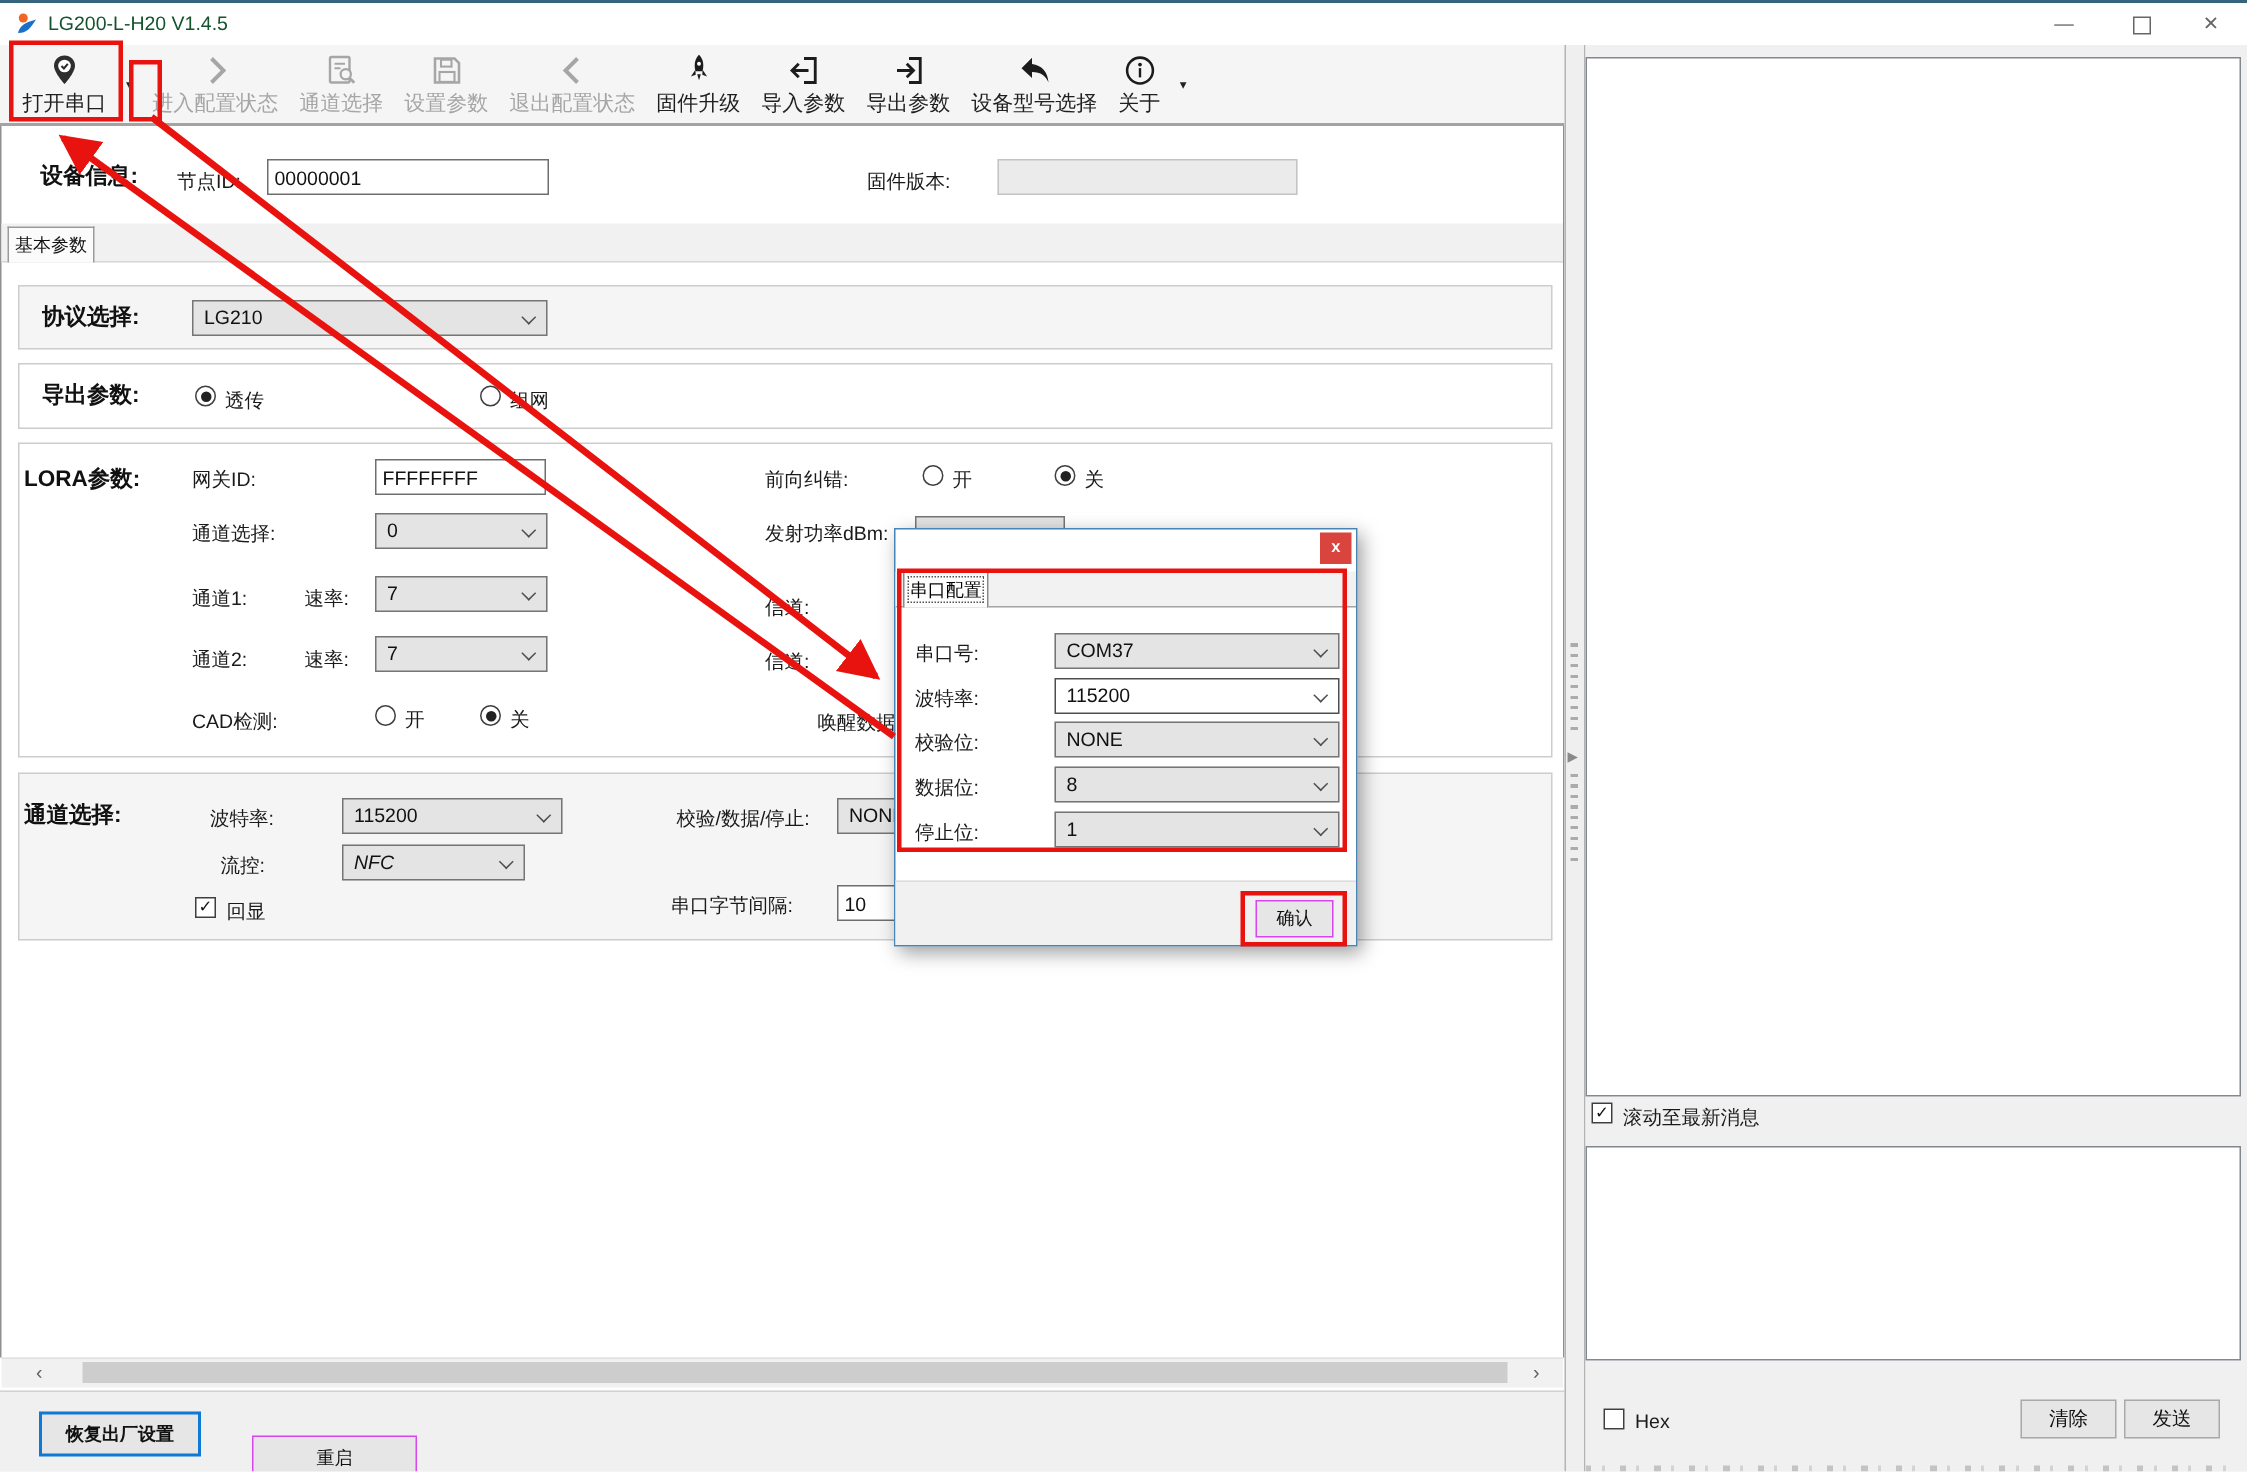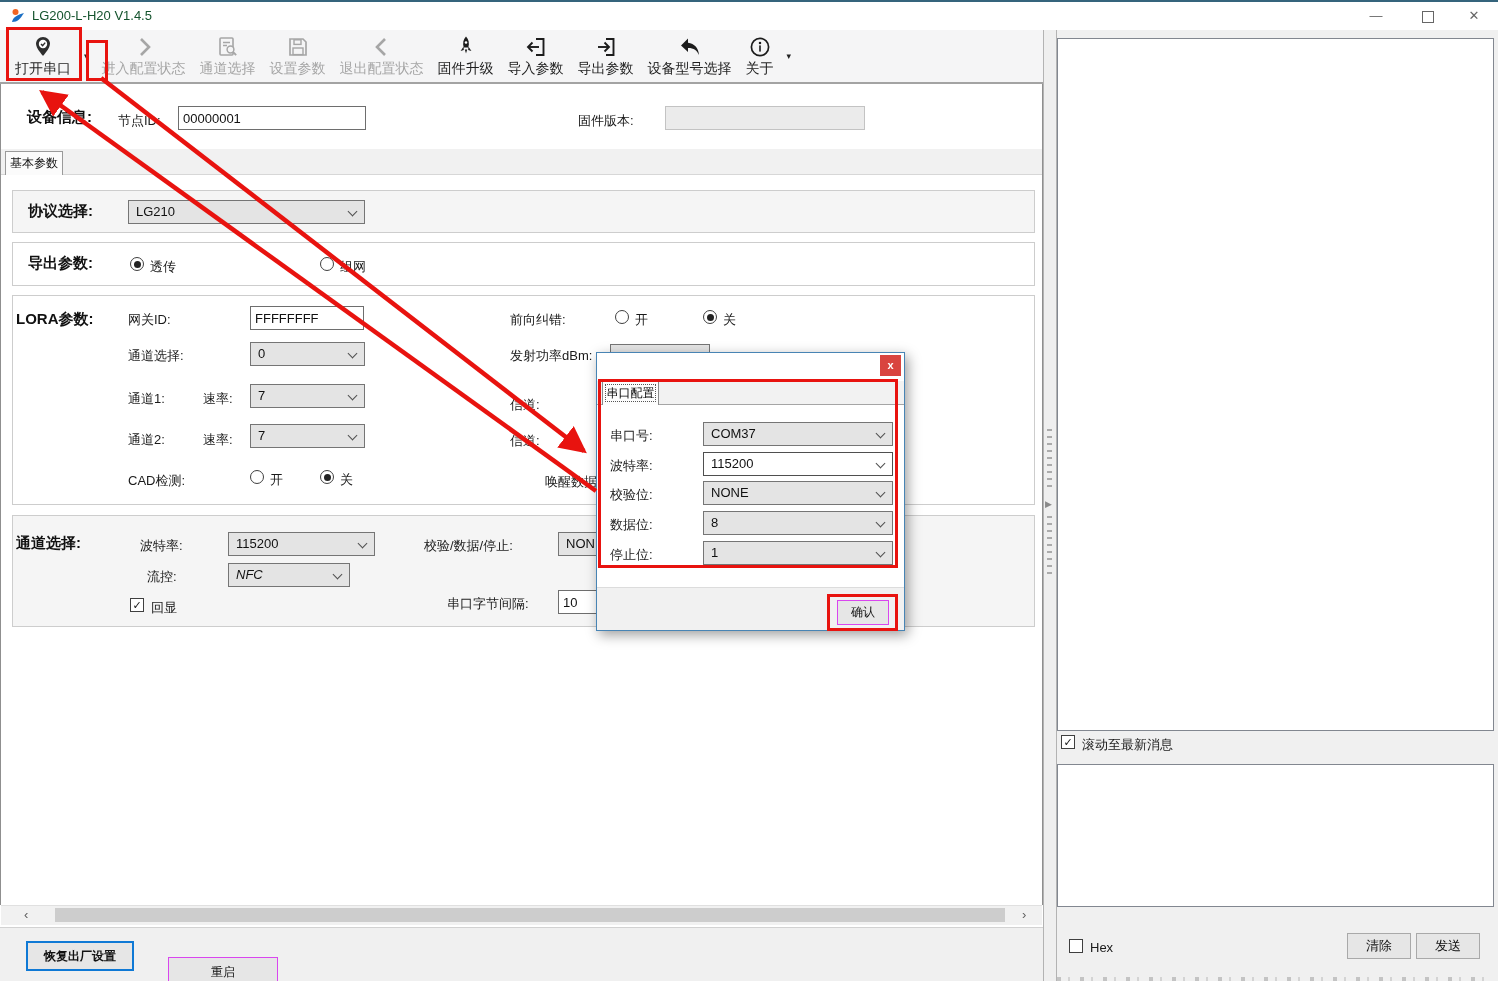--- a/index.html
+++ b/index.html
@@ -259,21 +259,21 @@
   <div class="abs lbl" style="left:510px;top:471px;padding-left:35px;">唤醒数据:</div>
 
   <div class="abs section sec-gray" style="left:12px;top:513px;width:1023px;height:112px;"></div>
   <div class="abs biglbl" style="left:16px;top:532px;">通道选择:</div>
 
   <div class="abs lbl" style="left:140px;top:535px;">波特率:</div>
   <div class="abs combo" style="left:228px;top:530px;width:147px;height:24px;">
     <span>115200</span><span class="chev"></span>
   </div>
 
-  <div class="abs lbl" style="left:424px;top:535px;">校验/数据/停止:</div>
+  <div class="abs lbl" style="left:451px;top:535px;">校验/数据/停止:</div>
   <div class="abs combo" style="left:558px;top:530px;width:145px;height:24px;">
     <span>NONE</span><span class="chev"></span>
   </div>
 
   <div class="abs lbl" style="left:147px;top:566px;">流控:</div>
   <div class="abs combo" style="left:228px;top:561px;width:122px;height:24px;font-style:italic;">
     <span>NFC</span><span class="chev"></span>
   </div>
 
   <span class="abs checkbox" style="left:130px;top:596px;">✓</span>

